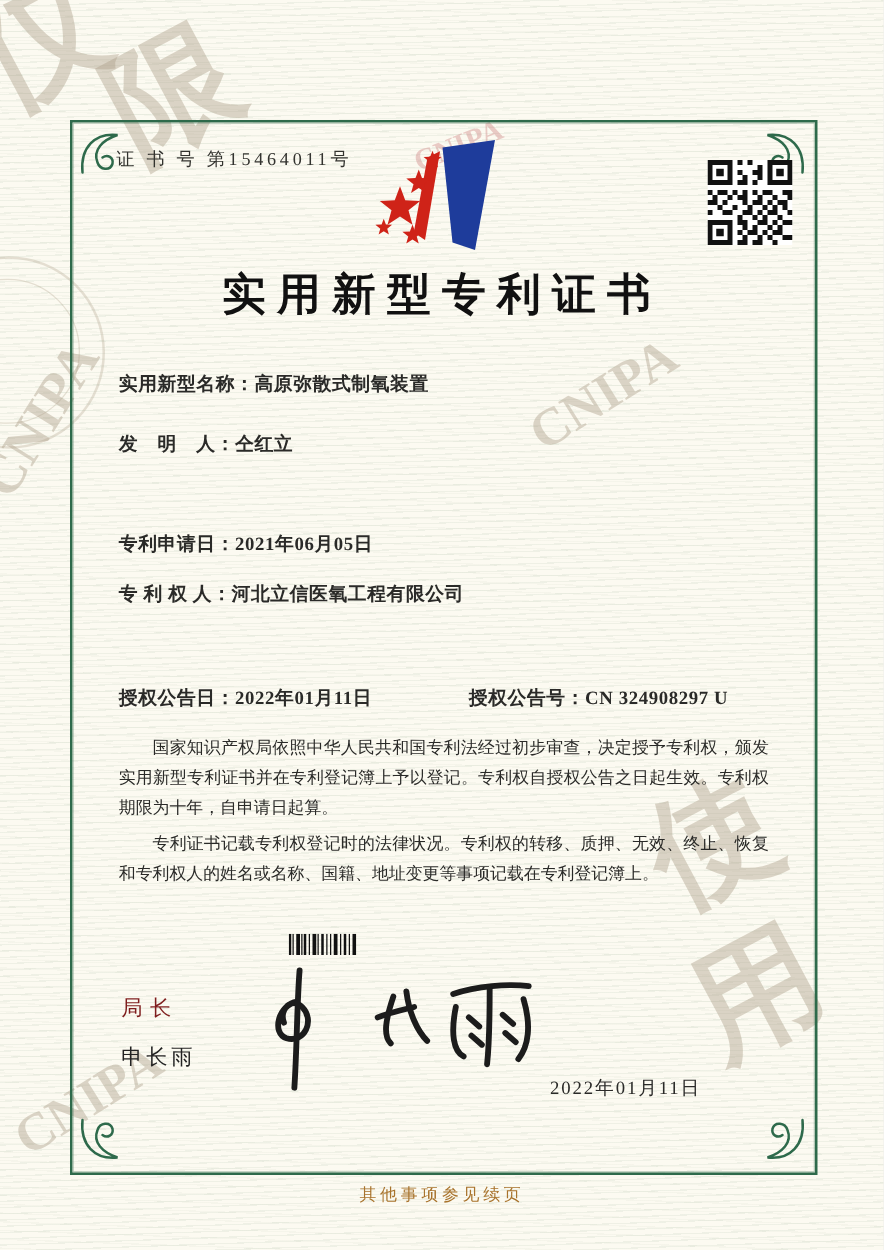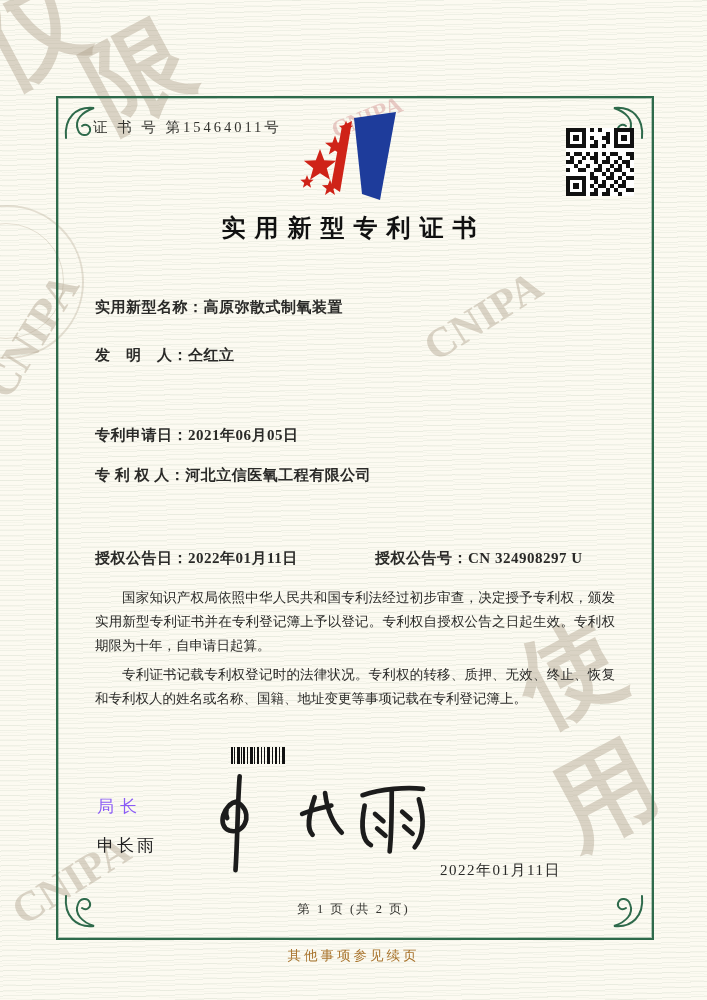--- a/index.html
+++ b/index.html
@@ -59,38 +59,38 @@
   .cert-no{
     position:absolute;left:93px;top:118px;
     font-size:14.5px;letter-spacing:3px;color:#33332f;
   }
   .logo{position:absolute;left:292px;top:108px;width:120px;height:100px;}
   .qr{position:absolute;left:566px;top:128px;width:68px;height:68px;}
 
   .title{
     position:absolute;left:0;top:212px;width:100%;
     text-align:center;
-    font-size:24px;font-weight:bold;letter-spacing:9px;
+    font-size:35px;font-weight:bold;letter-spacing:9px;
     color:#111;
   }
 
   .row{position:absolute;left:95px;width:520px;font-size:15px;letter-spacing:0.5px;color:#2a2a28;white-space:nowrap;font-weight:bold;}
   .row .lbl{color:#2a2a28;}
   .row .val{color:#2a2a28;}
   .row2-b{position:absolute;left:280px;top:0;}
 
   .paras{
     position:absolute;left:95px;top:586px;width:520px;
     font-size:13.5px;line-height:24px;text-align:justify;color:#2a2a28;
   }
   .paras p{margin:0 0 5px 0;text-indent:2em;}
 
   .barcode{position:absolute;left:231px;top:747px;width:54px;height:17px;}
 
-  .sig-title{position:absolute;left:97px;top:795px;font-size:17px;letter-spacing:6px;color:#8b5cf6;}
+  .sig-title{position:absolute;left:97px;top:795px;font-size:17px;letter-spacing:6px;color:#7f1d1d;}
   .sig-name{position:absolute;left:97px;top:834px;font-size:17px;letter-spacing:3px;color:#222;}
   .signature{position:absolute;left:198px;top:766px;width:250px;height:115px;}
   .sig-date{position:absolute;left:440px;top:861px;font-size:15px;letter-spacing:1.5px;color:#2a2a28;}
 
   .page-no{
     position:absolute;left:0;top:901px;width:100%;
     text-align:center;font-size:12.5px;letter-spacing:2px;color:#33332f;
   }
   .foot-note{
     position:absolute;left:0;top:947px;width:100%;
@@ -306,18 +306,17 @@
           <path d="M170,46 L178,53"></path>
             <path d="M196,44 L204,51"></path>
           <path d="M172,60 L180,67"></path>
             <path d="M198,58 L206,65"></path>
         </g>
       </svg>
     </div>
 
     <div class="sig-date">2022年01月11日</div>
 
-    <div class="page-no">第 1 页 (共 2 页)</div>
 
     <div class="foot-note">其他事项参见续页</div>
 
   </div>
 </div>
 
 </body></html>

